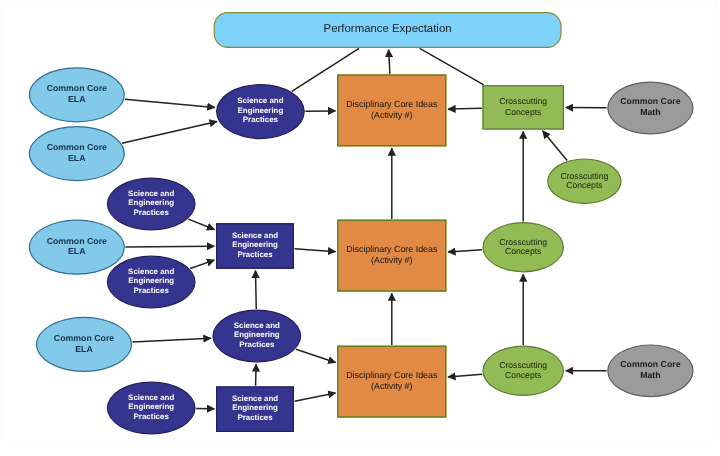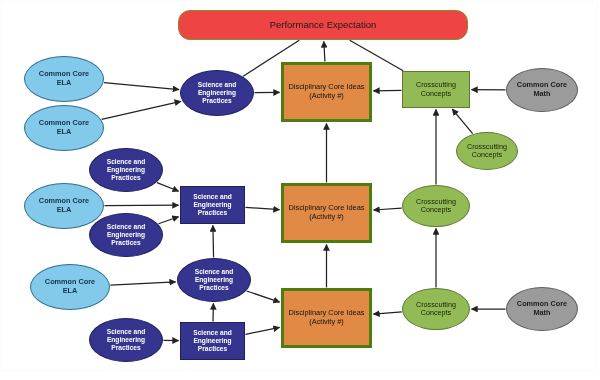--- a/index.html
+++ b/index.html
@@ -10,31 +10,31 @@
   }
   #frame{
     position:absolute;left:0.5px;top:0.5px;width:597px;height:370px;
     border:1px solid #fbfbfb;box-sizing:border-box;
   }
   svg.edges{position:absolute;left:0;top:0;width:600px;height:380px;}
   .node{position:absolute;box-sizing:border-box;display:flex;
         align-items:center;justify-content:center;text-align:center;
         line-height:1.18;}
   .node span{display:block;width:100%;padding:0 2px;}
-  .pe{background:#ef4444;border:1px solid #8a8a2e;border-radius:12px;
+  .pe{background:#7dd3fc;border:1px solid #8a8a2e;border-radius:12px;
       color:#1a1a1a;font-size:9.5px;}
   .cc-ela{background:#82c9ea;border:1px solid #2f6f93;border-radius:50%;
       color:#14334a;font-size:7.3px;font-weight:bold;}
   .cc-math{background:#9b9b9b;border:1px solid #5e5e5e;border-radius:50%;
       color:#1c1c1c;font-size:7.3px;font-weight:bold;}
   .sep-ell{background:#35358f;border:1px solid #20205c;border-radius:50%;
       color:#ffffff;font-size:6.6px;font-weight:bold;}
   .sep-rect{background:#35358f;border:1px solid #20205c;
       color:#ffffff;font-size:6.6px;font-weight:bold;}
-  .dci{background:#e08a45;border:3px solid #4d7c0f;color:#121212;
+  .dci{background:#e08a45;border:1px solid #4d7c0f;color:#121212;
       font-size:7.4px;}
   .ccc-rect{background:#93bb55;border:1px solid #5d7a33;color:#16200a;
       font-size:7.2px;}
   .ccc-ell{background:#93bb55;border:1px solid #5d7a33;border-radius:50%;
       color:#16200a;font-size:7.2px;}
 </style>
 </head>
 <body>
 
 <div id="canvas">

